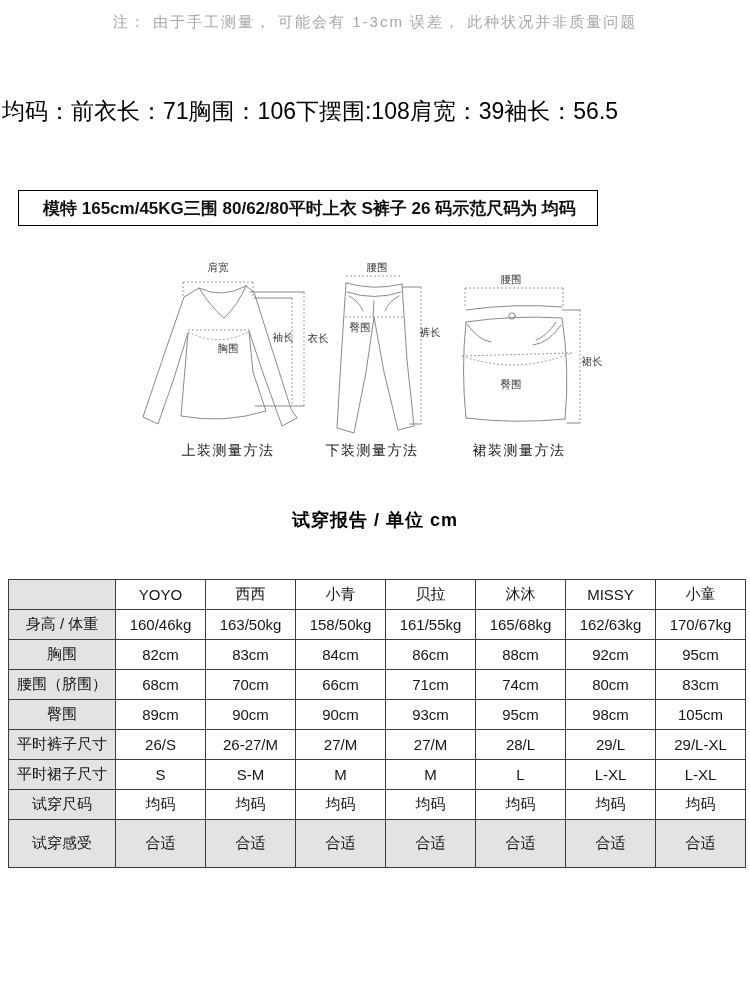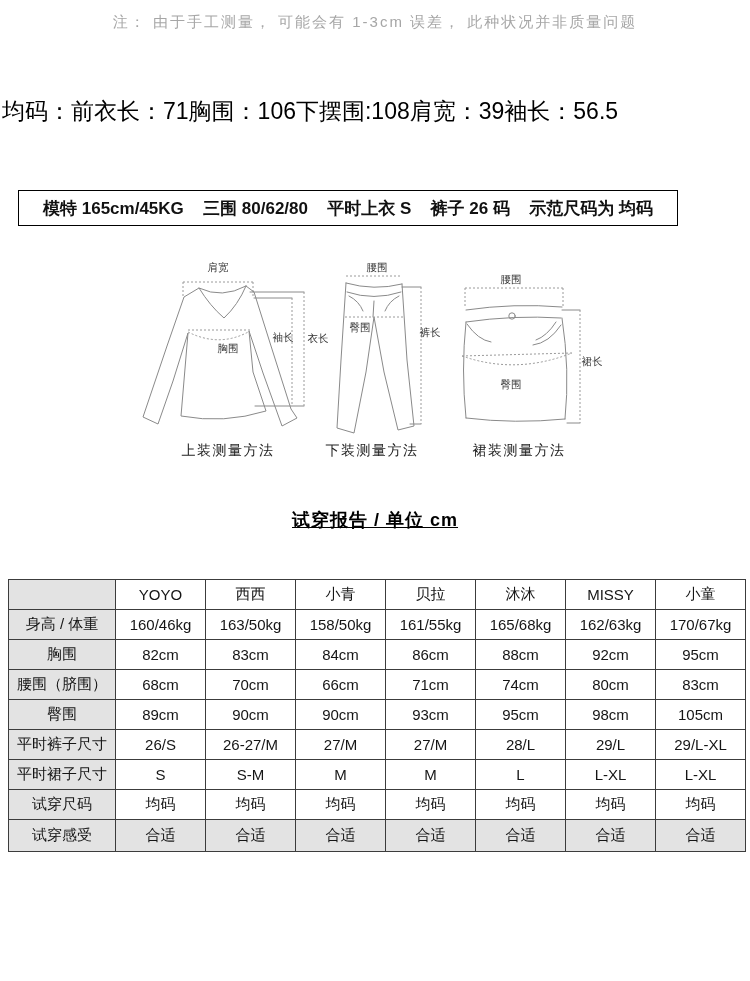--- a/index.html
+++ b/index.html
@@ -14,49 +14,49 @@
     font-size:15px;letter-spacing:2px;color:#a6a6a6;
   }
   
   .size-line{
     position:absolute;top:96px;left:0;width:750px;box-sizing:border-box;
     padding:0 2px;display:flex;align-items:baseline;
     font-size:23px;color:#000;white-space:nowrap;
   }
   
   .model-box{
-    position:absolute;top:190px;left:18px;width:660px;height:36px;
+    position:absolute;top:190px;left:18px;width:580px;height:36px;
     box-sizing:border-box;border:1px solid #000;background:#fff;
     display:flex;align-items:center;justify-content:space-between;
     padding:8px 24px;font-size:17px;font-weight:bold;white-space:nowrap;
   }
   
   svg.diagrams{position:absolute;top:250px;left:0;}
   .ln{fill:none;stroke:#8a8a8a;stroke-width:1;stroke-linejoin:round;stroke-linecap:round;}
   .dot{fill:none;stroke:#9a9a9a;stroke-width:1;stroke-dasharray:2 2;}
   .dlabel{font-size:10.5px;fill:#333;text-anchor:middle;}
   .dcaption{font-size:14px;fill:#222;text-anchor:middle;letter-spacing:1.5px;}
   
   .report-title{
     position:absolute;top:508px;left:0;width:750px;text-align:center;
-    font-size:18px;font-weight:bold;color:#000;letter-spacing:1px;text-decoration:underline;
+    font-size:18px;font-weight:bold;color:#000;letter-spacing:1px;
   }
   
   table.report{
     position:absolute;top:579px;left:8px;width:737px;
     border-collapse:collapse;table-layout:fixed;font-size:15px;color:#151515;
     background:#fff;
   }
   table.report th, table.report td{
     border:1px solid #3c3c3c;text-align:center;vertical-align:middle;
     padding:0;font-weight:normal;overflow:hidden;white-space:nowrap;
   }
   table.report thead tr{height:30px;}
   table.report tbody tr{height:30px;}
-  table.report tbody tr.tall{height:32px;}
+  table.report tbody tr.tall{height:48px;}
   .gray{background:#e3e3e3;}
   col.c-label{width:107px;}
   col.c-data{width:90px;}
 </style>
 </head>
 <body>
 
 <div class="note">注： 由于手工测量， 可能会有 1-3cm 误差， 此种状况并非质量问题</div>
 
 <div class="size-line">

